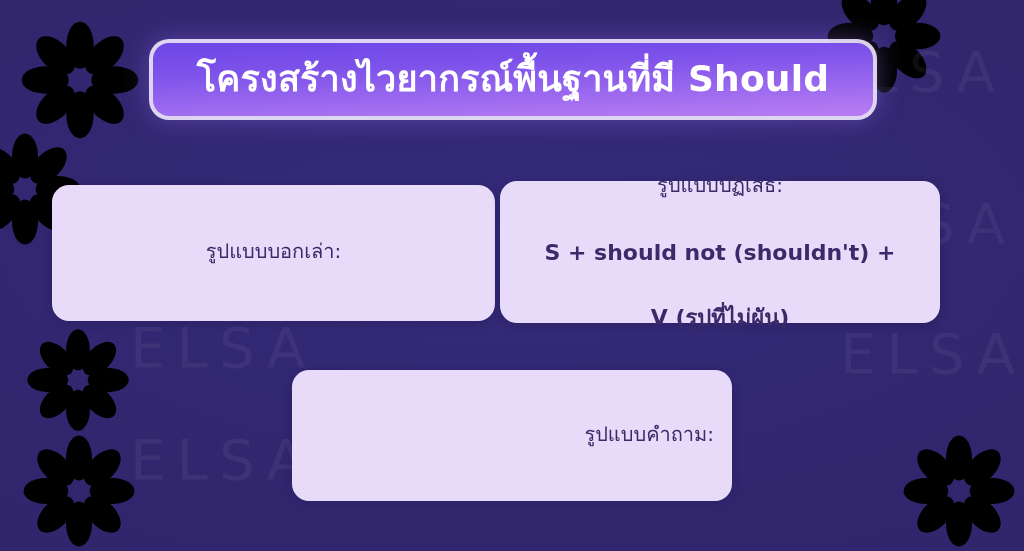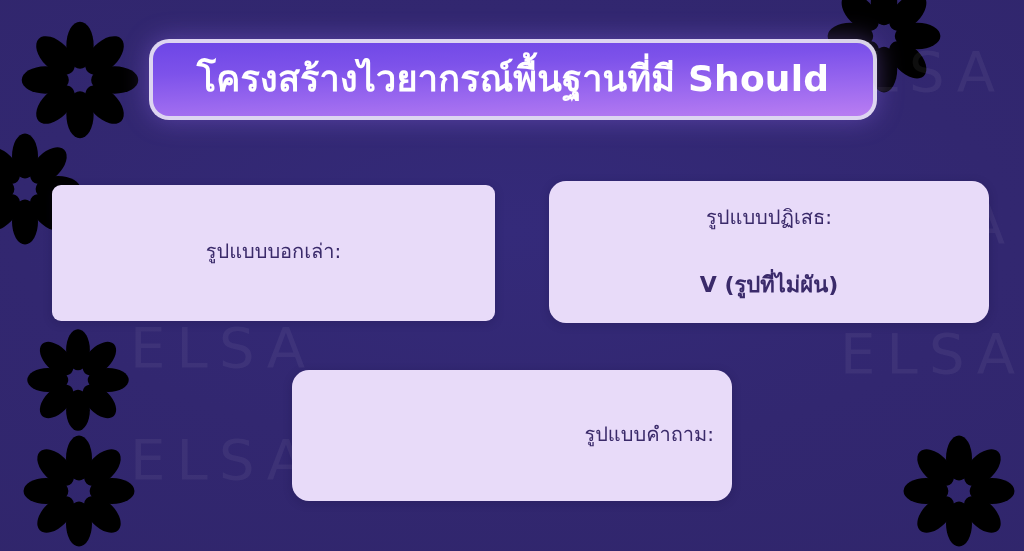--- a/index.html
+++ b/index.html
@@ -148,22 +148,22 @@
     line-height: 1.45;
     margin-bottom: 3px;
   }
   .card-formula {
     color: #3a2a6a;
     font-size: 22px;
     font-weight: 700;
     line-height: 1.42;
   }
 
-  #card-affirmative { left: 52px;  top: 185px; width: 443px; height: 136px; border-radius: 9px; }
-  #card-negative    { left: 549px; top: 181px; width: 440px; height: 142px; gap: 34px; }
+  #card-affirmative { left: 52px;  top: 185px; width: 443px; height: 136px; }
+  #card-negative    { left: 500px; top: 181px; width: 440px; height: 142px; gap: 34px; }
   #card-question    { left: 292px; top: 370px; width: 440px; height: 131px; align-items: flex-end; }
 </style>
 </head>
 <body>
 
 <div id="slide">
 
   <div class="bg-layer bg-base"></div>
   <div class="bg-layer bg-tl"></div>
   <div class="bg-layer bg-tr"></div>
@@ -271,20 +271,21 @@
       <div id="title-text">โครงสร้างไวยากรณ์พื้นฐานที่มี Should</div>
     </div>
   </div>
 
   <div class="card" id="card-affirmative">
     <div class="card-label">รูปแบบบอกเล่า:</div>
   </div>
 
   <div class="card" id="card-negative">
     <div class="card-label">รูปแบบปฏิเสธ:</div>
+    <div class="card-formula">S + should not (shouldn't) +</div>
     <div class="card-formula">V (รูปที่ไม่ผัน)</div>
   </div>
 
   <div class="card" id="card-question">
     <div class="card-label">รูปแบบคำถาม:</div>
   </div>
 
 </div>
 
 </body></html>

